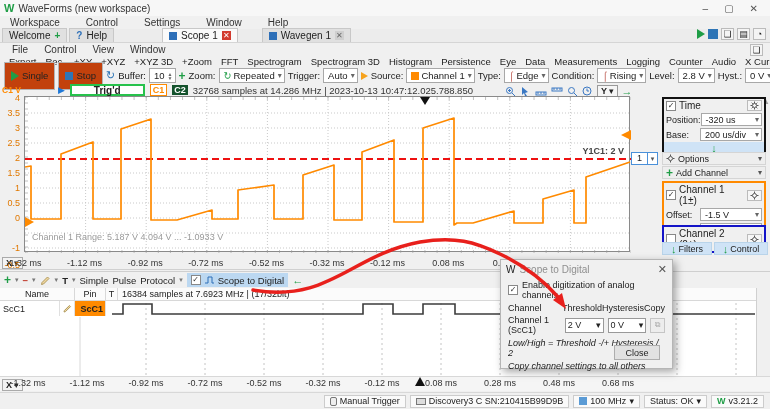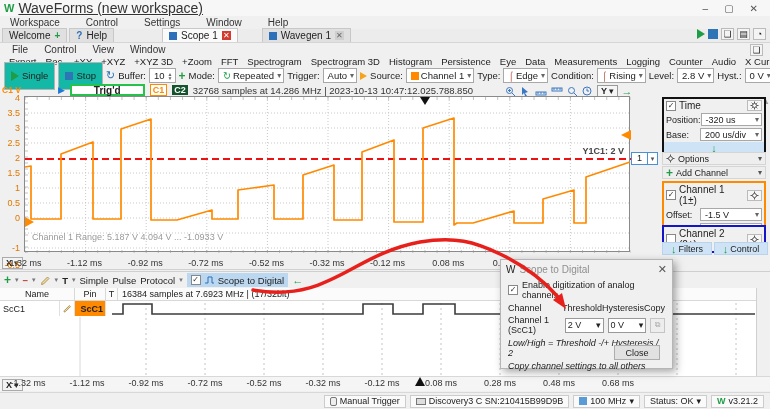--- a/index.html
+++ b/index.html
@@ -3,38 +3,38 @@
 <meta charset="utf-8">
 <style>
   html,body{margin:0;padding:0;background:#888;}
   *{box-sizing:border-box;font-family:"Liberation Sans","DejaVu Sans",sans-serif;}
   #app{position:relative;width:770px;height:409px;background:#f0f0f0;overflow:hidden;font-size:10px;color:#222;}
   .abs{position:absolute;}
   .row{display:flex;align-items:center;}
   
   #titlebar{left:0;top:0;width:770px;height:16px;background:#f7f7f7;display:flex;align-items:center;padding:0 4px;gap:4px;}
   #titlebar .wlogo{color:#1f9d46;font-weight:bold;font-size:11px;}
-  #titlebar .title{font-size:14px;color:#333;text-decoration:underline;}
+  #titlebar .title{font-size:10px;color:#333;}
   .wincontrols{margin-left:auto;display:flex;gap:16px;color:#555;font-size:10px;padding-right:8px;}
   #menubar{left:0;top:16px;width:770px;height:13px;display:flex;gap:26px;padding:0 10px;align-items:center;color:#333;}
   #tabbar{left:0;top:29px;width:770px;height:14px;display:flex;align-items:flex-end;padding-left:2px;gap:2px;background:#ececec;border-bottom:1px solid #d5d5d5;}
   .tab{height:14px;display:flex;align-items:center;gap:4px;padding:0 6px;background:#e0e0e0;border:1px solid #c8c8c8;border-bottom:none;font-size:10px;}
   .tab.active{background:#fafafa;}
   .tabicon{width:8px;height:8px;background:#2d6fb8;display:inline-block;}
   .tabclose{width:9px;height:9px;font-size:8px;line-height:9px;text-align:center;color:#fff;background:#d23b2f;}
   .tabclose.gray{background:#cfcfcf;color:#666;}
   .plus{color:#1f9d46;font-weight:bold;}
   .help-ic{color:#2d6fb8;font-weight:bold;}
   #runicons{position:absolute;right:4px;top:28px;display:flex;gap:3px;align-items:center;}
   .mini{width:13px;height:12px;border:1px solid #bbb;background:#f4f4f4;display:flex;align-items:center;justify-content:center;font-size:9px;}
   #innermenu{left:0;top:43px;width:770px;height:12px;display:flex;gap:16px;padding:0 12px;align-items:center;color:#333;}
   #toolbar1{left:0;top:55px;width:770px;height:12px;display:flex;gap:7px;padding:0 8px;align-items:center;white-space:nowrap;font-size:9.5px;color:#222;}
   #toolbar1 .t1{padding:0 1px;}
   #toolbar2{left:0;top:67px;width:770px;height:17px;display:flex;gap:3px;padding:0 4px;align-items:center;white-space:nowrap;font-size:9.5px;}
-  .btn{display:flex;align-items:center;gap:3px;border:1px solid #b5b5b5;background:#14b8a6;padding:12px 6px;height:28px;}
+  .btn{display:flex;align-items:center;gap:3px;border:1px solid #b5b5b5;background:#c2410c;padding:12px 6px;height:28px;}
   .combo{display:flex;align-items:center;justify-content:space-between;border:1px solid #a8a8a8;background:#fff;height:15px;padding:0 2px 0 4px;gap:3px;}
   .combo .car{color:#666;font-size:8px;}
   .play{width:0;height:0;border-left:8px solid #1f9d46;border-top:5px solid transparent;border-bottom:5px solid transparent;}
   .stopsq{width:8px;height:8px;background:#2e75b6;}
   .swatch{width:8px;height:8px;background:#ff8a00;display:inline-block;}
   .lbl{color:#222;}
   .spin{display:flex;flex-direction:column;font-size:5px;color:#666;line-height:4px;}
   .flag{width:0;height:0;border-left:7px solid #f6a21d;border-top:4px solid transparent;border-bottom:4px solid transparent;}
   .greenplus{color:#1f9d46;font-weight:bold;font-size:12px;}
   .edgeic{color:#b03a2e;font-weight:bold;font-size:9px;}
@@ -198,21 +198,21 @@
         <span class="stopsq"></span>
         <span>Stop</span>
       </div>
     <span style="color:#2e75b6;font-size:11px;">↻</span>
     <span class="lbl">Buffer:</span>
     <div class="combo" style="width:52px;">
         <span>10</span>
         <span class="spin">▲<br>▼</span>
       </div>
     <span class="greenplus">+</span>
-    <span class="lbl">Mode:</span>
+    <span class="lbl">Zoom:</span>
     <div class="combo" style="width:72px;">
         <span style="display:flex;gap:2px;align-items:center;">
           <span style="color:#1f9d46;">↻</span>
           <span>Repeated</span>
         </span>
         <span class="car">▾</span>
       </div>
     <span class="lbl">Trigger:</span>
     <div class="combo" style="width:52px;">
         <span>Auto</span>

